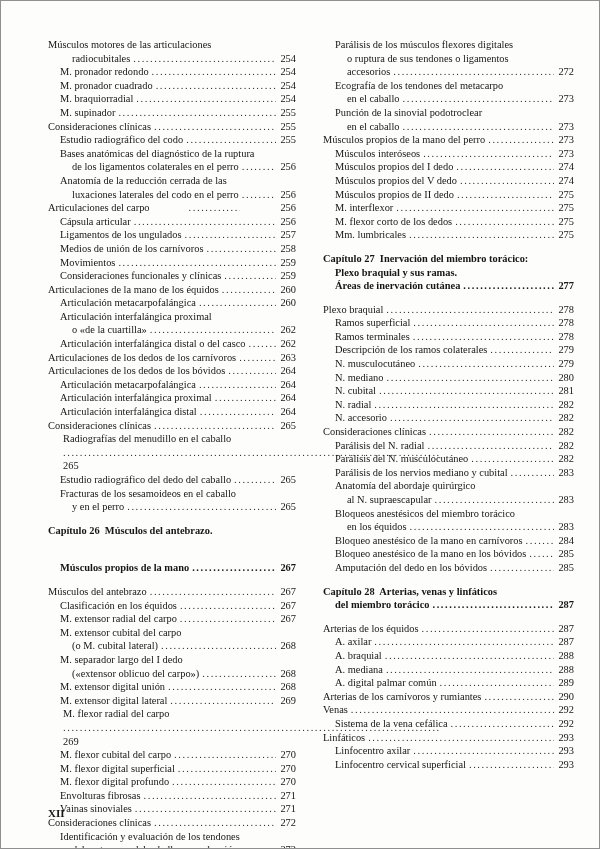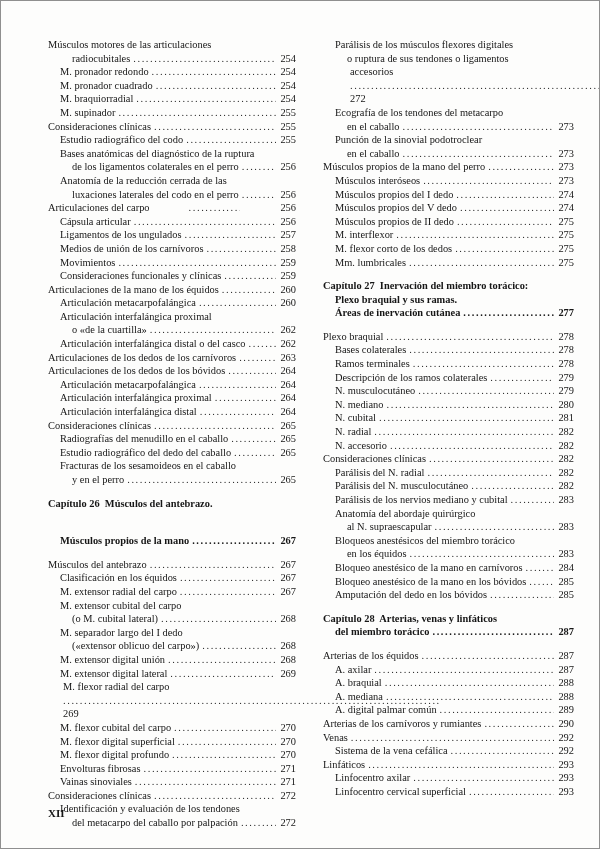--- a/index.html
+++ b/index.html
@@ -233,21 +233,21 @@
           </div>
         </div>
         <div class="entry">
           <div class="line" style="padding-left: 0px;">
             <span class="t">Consideraciones clínicas</span>
             <span class="leader"></span>
             <span class="pg">265</span>
           </div>
         </div>
         <div class="entry">
-          <div class="line" style="padding-left: 12px;">
+          <div class="line" style="padding-left: 12px; flex-direction: column;">
             <span class="t">Radiografías del menudillo en el caballo</span>
             <span class="leader"></span>
             <span class="pg">265</span>
           </div>
         </div>
         <div class="entry">
           <div class="line" style="padding-left: 12px; text-align: right;">
             <span class="t">Estudio radiográfico del dedo del caballo</span>
             <span class="leader"></span>
             <span class="pg">265</span>
@@ -389,21 +389,21 @@
         </div>
       </div>
     <div class="col col-right" id="col-right">
         <div class="entry">
           <div class="line" style="padding-left: 12px;">
             <span class="t">Parálisis de los músculos flexores digitales</span>
           </div>
           <div class="line" style="padding-left: 24px;">
             <span class="t">o ruptura de sus tendones o ligamentos</span>
           </div>
-          <div class="line" style="padding-left: 24px; flex-direction: column;">
+          <div class="line" style="padding-left: 24px;">
             <span class="t">accesorios</span>
             <span class="leader"></span>
             <span class="pg">272</span>
           </div>
         </div>
         <div class="entry">
           <div class="line" style="padding-left: 12px;">
             <span class="t">Ecografía de los tendones del metacarpo</span>
           </div>
           <div class="line" style="padding-left: 24px;">
@@ -493,21 +493,21 @@
         </div>
         <div class="entry gap">
           <div class="line" style="padding-left: 0px;">
             <span class="t">Plexo braquial</span>
             <span class="leader"></span>
             <span class="pg">278</span>
           </div>
         </div>
         <div class="entry">
           <div class="line" style="padding-left: 12px;">
-            <span class="t">Bases colaterales</span>
+            <span class="t">Ramos superficial</span>
             <span class="leader"></span>
             <span class="pg">278</span>
           </div>
         </div>
         <div class="entry">
           <div class="line" style="padding-left: 12px;">
             <span class="t">Ramos terminales</span>
             <span class="leader"></span>
             <span class="pg">278</span>
           </div>

